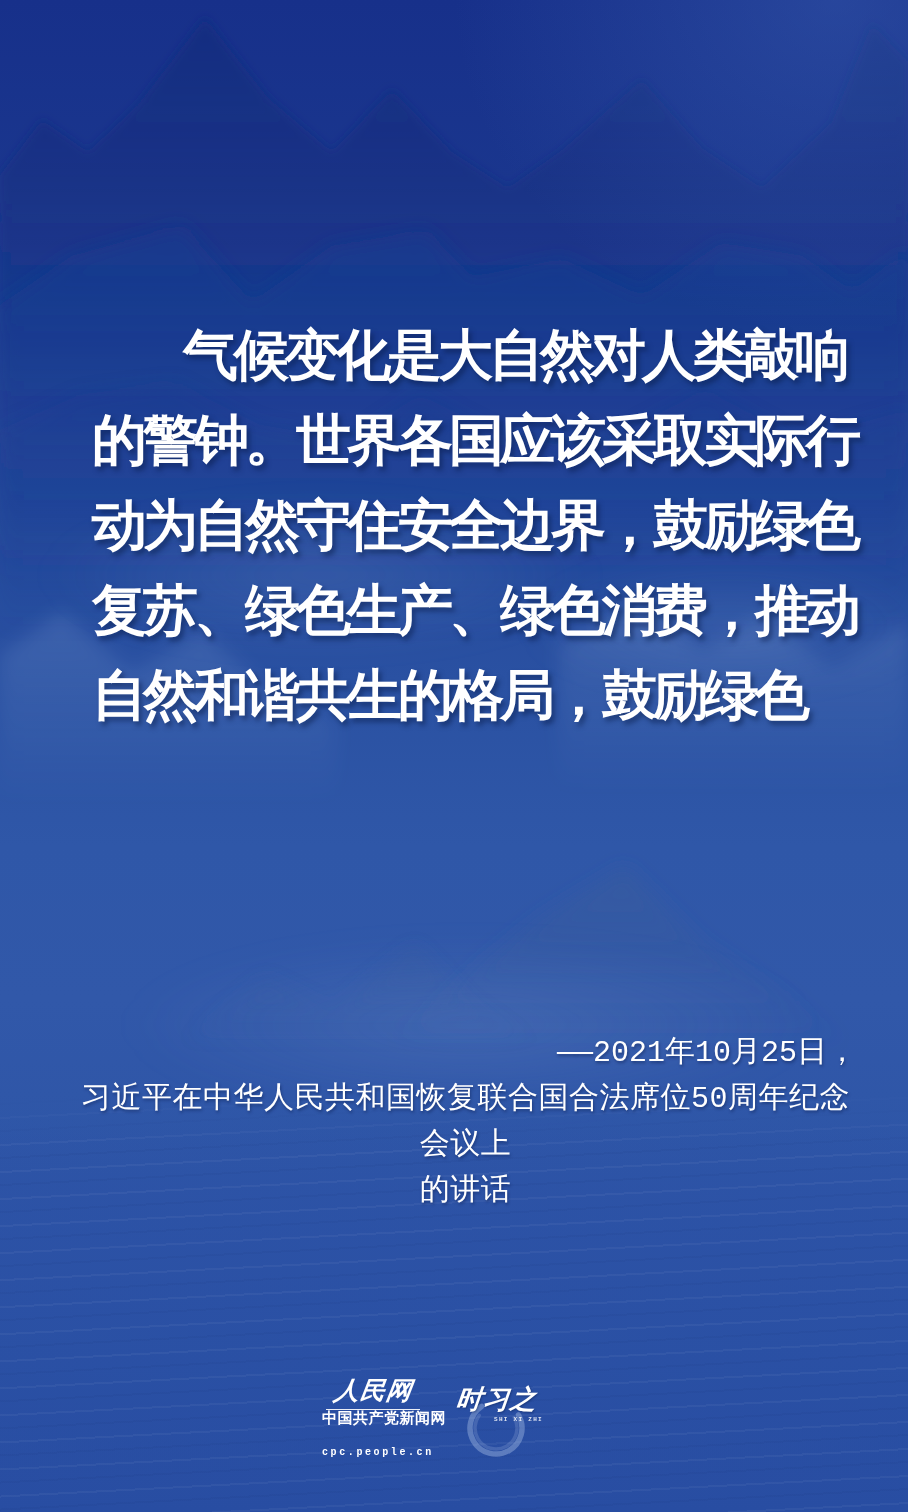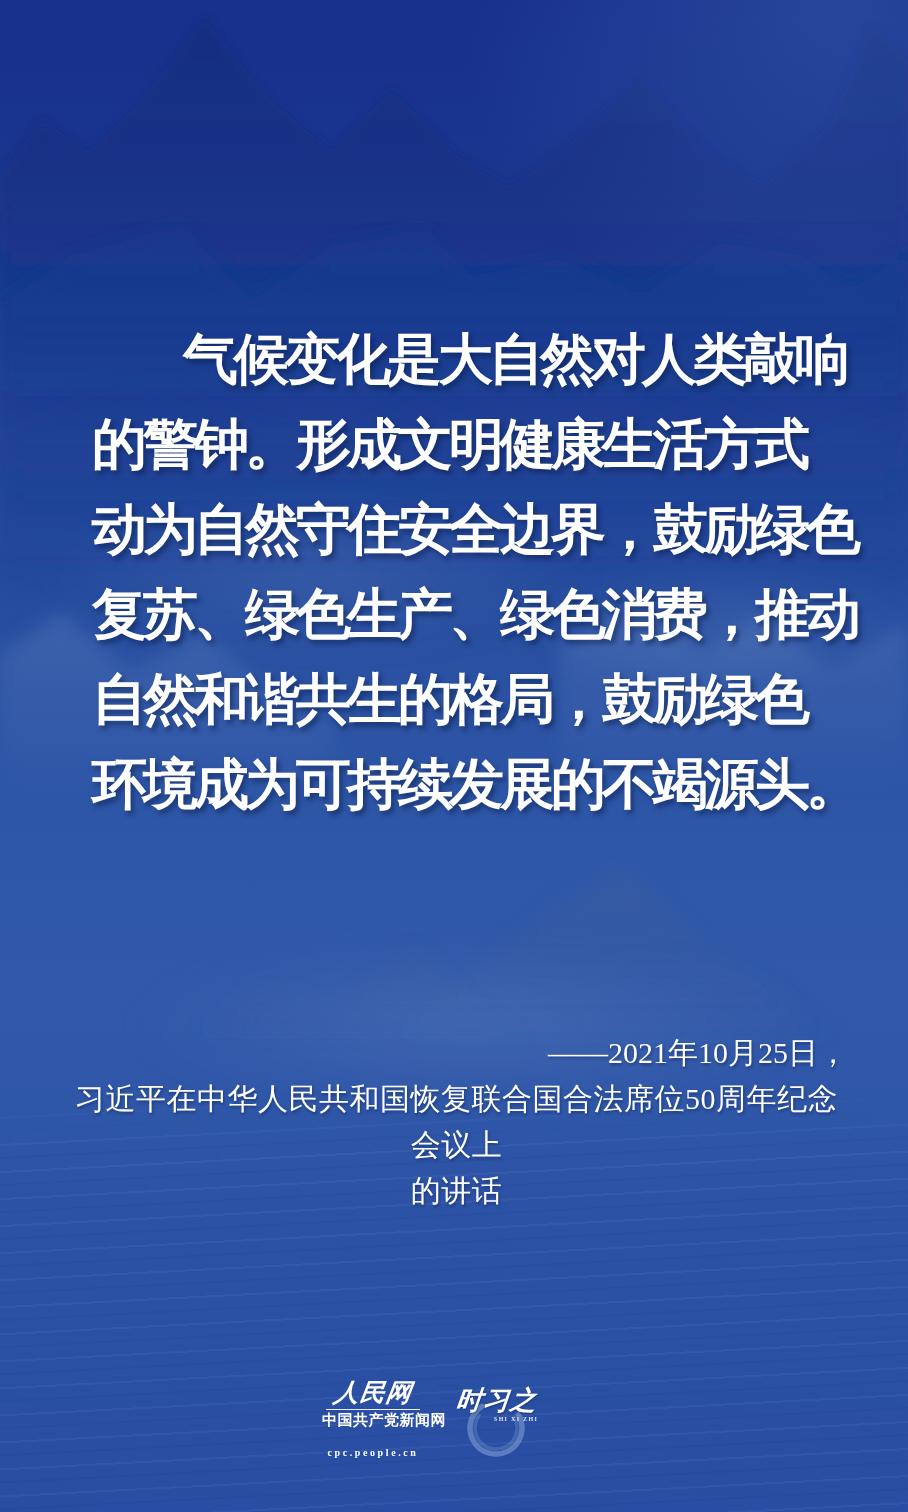--- a/index.html
+++ b/index.html
@@ -1,18 +1,18 @@
 <!DOCTYPE html>
 <html><head>
 <meta charset="utf-8">
 <style>
   html,body{margin:0;padding:0;background:#0d1c4a;}
   .poster{
     position:relative;width:908px;height:1512px;overflow:hidden;
-    font-family:Liberation Serif, serif;
+    font-family:Liberation Mono, monospace;
     background:linear-gradient(180deg,
       #17308a 0%, #1a368e 12%, #1e4095 24%, #24489b 34%,
       #2a51a2 45%, #2f57a8 56%, #3158a9 66%, #2e55a7 78%,
       #2b51a5 90%, #284da2 100%);
   }
   .poster *{box-sizing:border-box;}
   .bg-svg{position:absolute;left:0;top:0;width:908px;height:1512px;}
   .glow-tr{position:absolute;left:0;top:0;width:100%;height:45%;
     background:radial-gradient(60% 70% at 92% 0%, rgba(70,110,190,.35), rgba(70,110,190,0) 70%);}
   .mist{position:absolute;border-radius:50%;filter:blur(18px);}
@@ -31,21 +31,21 @@
     background:linear-gradient(180deg,#2f57a8 0%,rgba(47,87,168,0) 100%);}
 
   
   .quote{position:absolute;left:92px;top:317px;width:760px;
     color:#fff;font-weight:bold;font-size:55px;letter-spacing:-4px;
     text-shadow:3px 4px 5px rgba(8,25,70,.5);}
   .qline{height:85px;line-height:85px;white-space:nowrap;}
   .qline.indent{padding-left:91px;}
 
   
-  .attr{position:absolute;left:65px;top:1030px;width:783px;color:#fff;
+  .attr{position:absolute;left:74px;top:1030px;width:783px;color:#fff;
     font-size:30px;line-height:46px;font-weight:normal;
     text-shadow:1px 2px 3px rgba(8,25,70,.45);}
   .attr .date{text-align:right;}
   .attr .src{text-align:center;letter-spacing:0.5px;}
 
   
   .footer{position:absolute;left:0;top:1378px;width:908px;height:100px;color:#fff;}
   .pd-logo{position:absolute;left:322px;top:2px;width:102px;text-align:center;}
   .pd-script{font-size:25px;font-style:italic;font-weight:bold;line-height:26px;
     letter-spacing:1px;transform:skewX(-8deg);}
@@ -103,25 +103,24 @@
   </svg>
 
   <div class="glow-tr"></div>
   <div class="mist mist1"></div>
   <div class="mist mist2"></div>
   <div class="mist mist3"></div>
   <div class="water"></div>
 
   <div class="quote">
     <div class="qline indent">气候变化是大自然对人类敲响</div>
-    <div class="qline">的警钟。形成文明健康生活方式</div>
+    <div class="qline">的警钟。世界各国应该采取实际行</div>
     <div class="qline">动为自然守住安全边界，鼓励绿色</div>
     <div class="qline">复苏、绿色生产、绿色消费，推动</div>
     <div class="qline">自然和谐共生的格局，鼓励绿色</div>
-    <div class="qline">环境成为可持续发展的不竭源头。</div>
   </div>
 
   <div class="attr">
     <div class="date">——2021年10月25日，</div>
     <div class="src">习近平在中华人民共和国恢复联合国合法席位50周年纪念会议上</div>
     <div class="src">的讲话</div>
   </div>
 
   <div class="footer">
     <div class="pd-logo">

